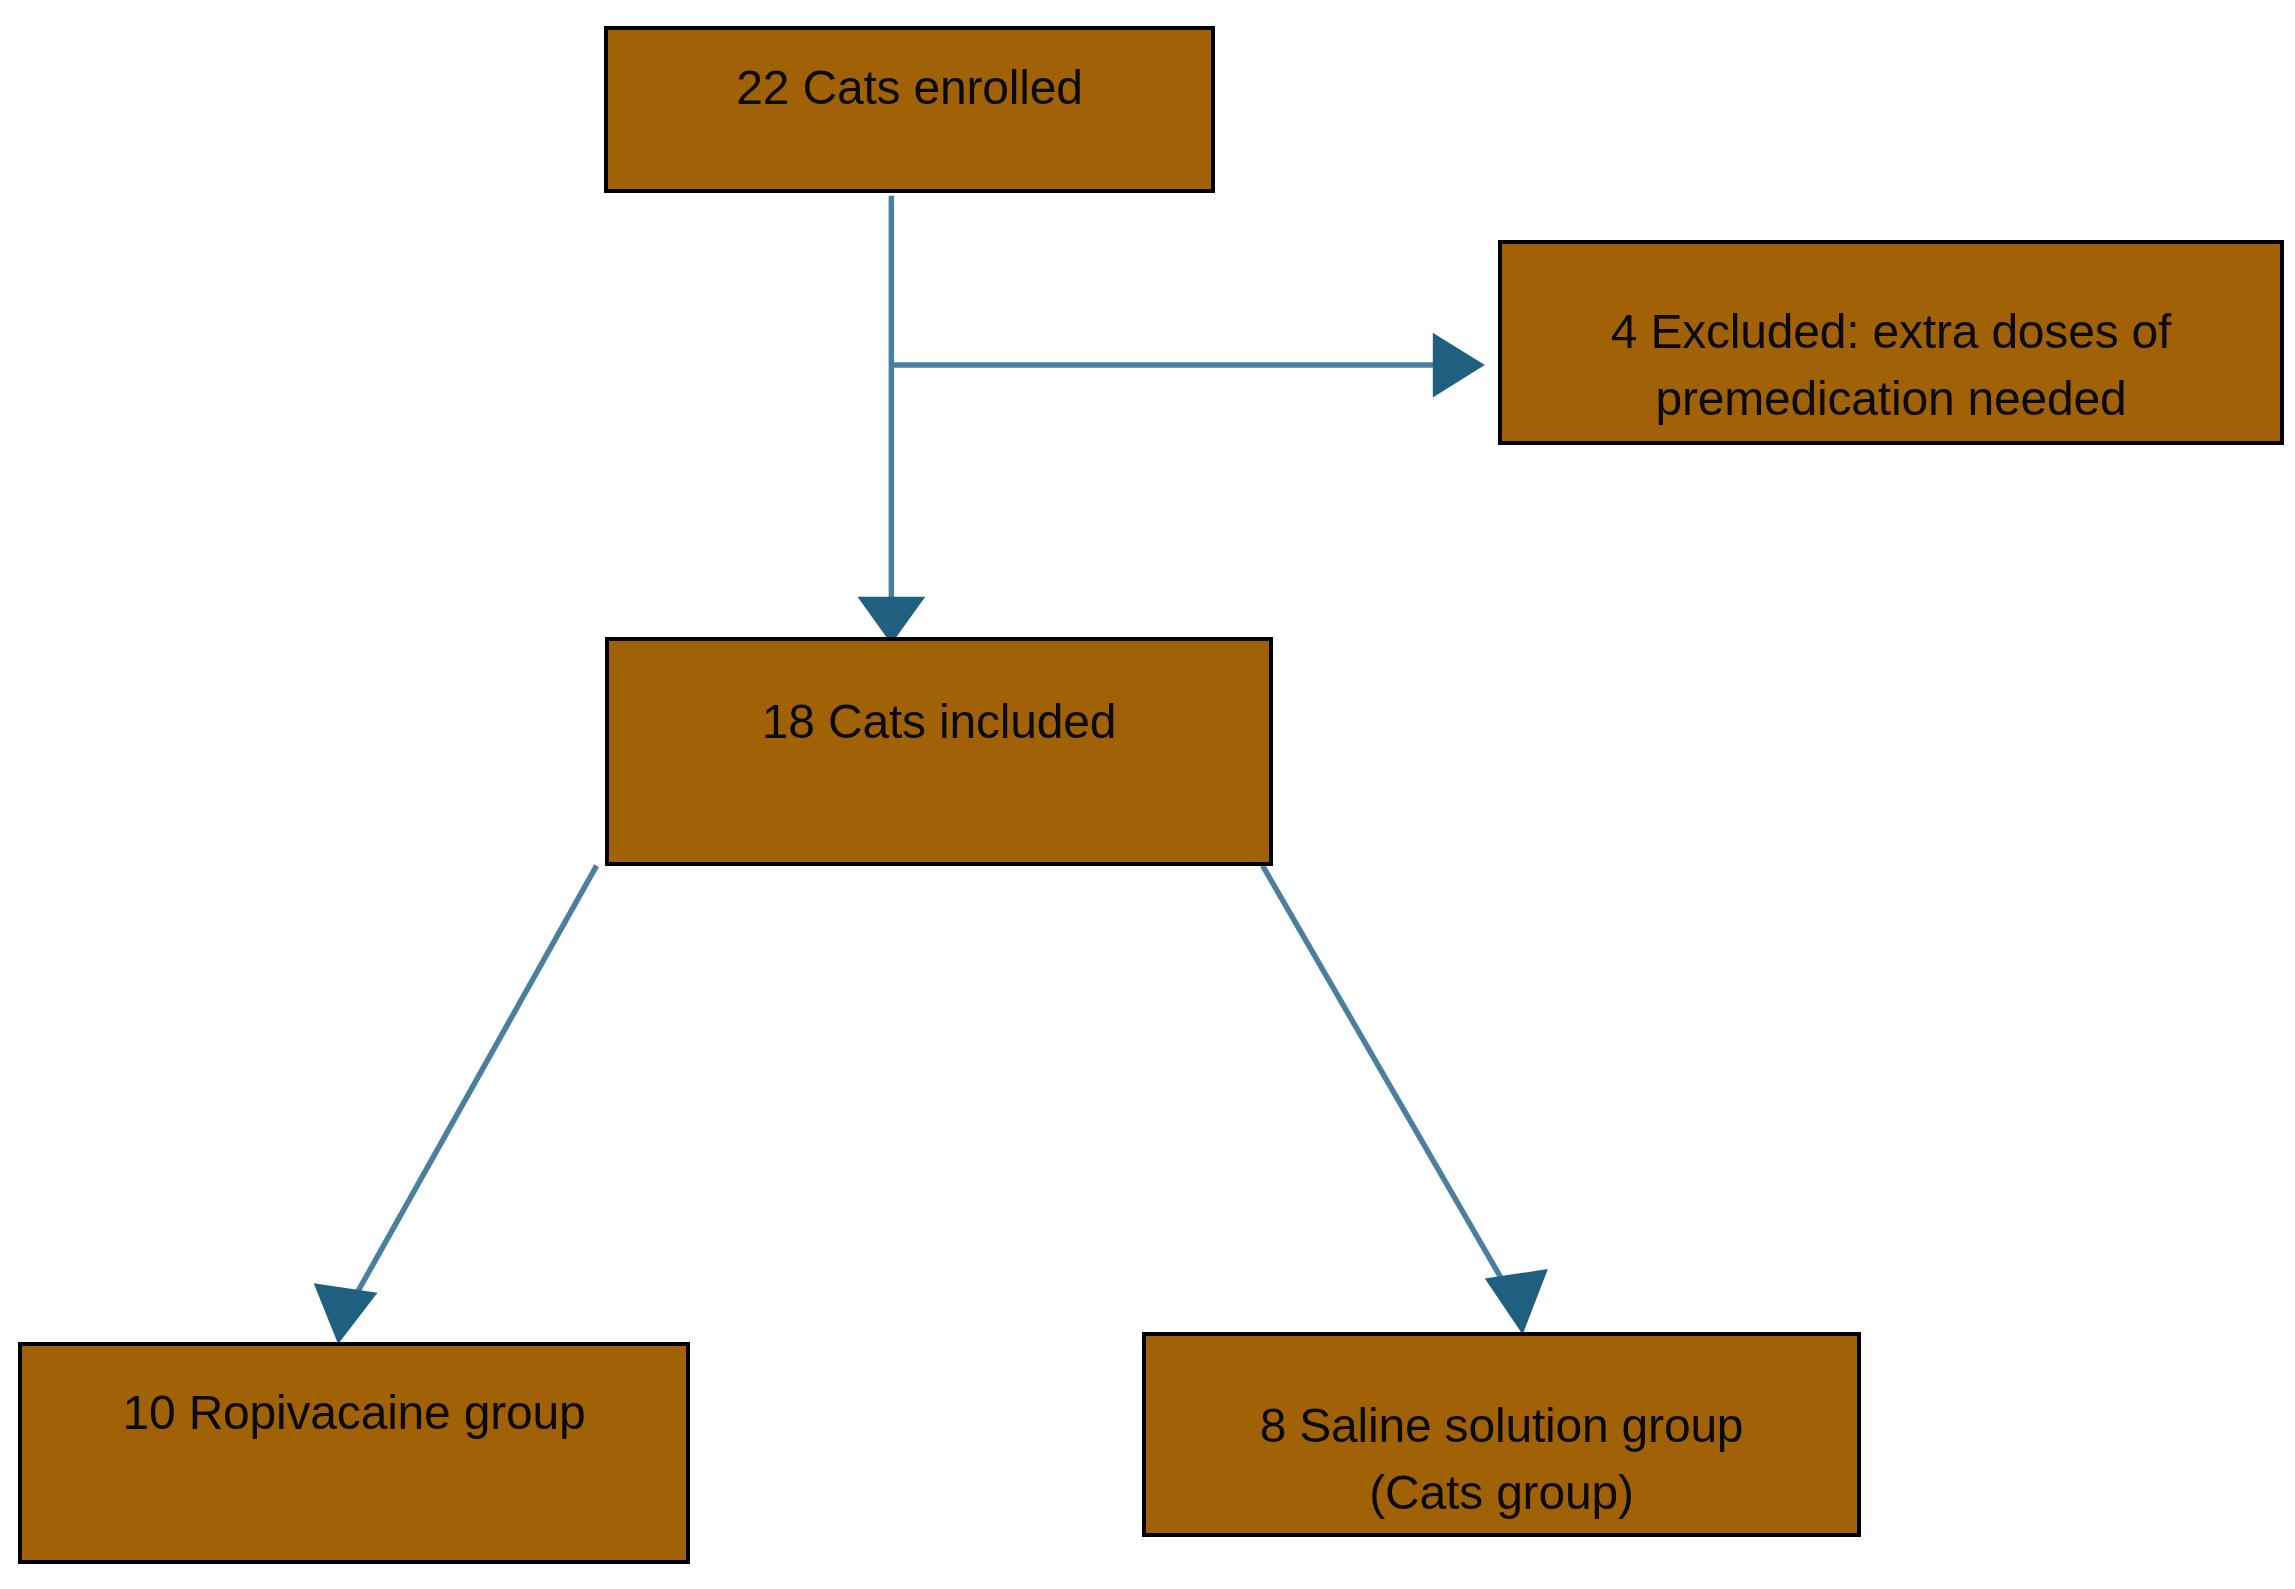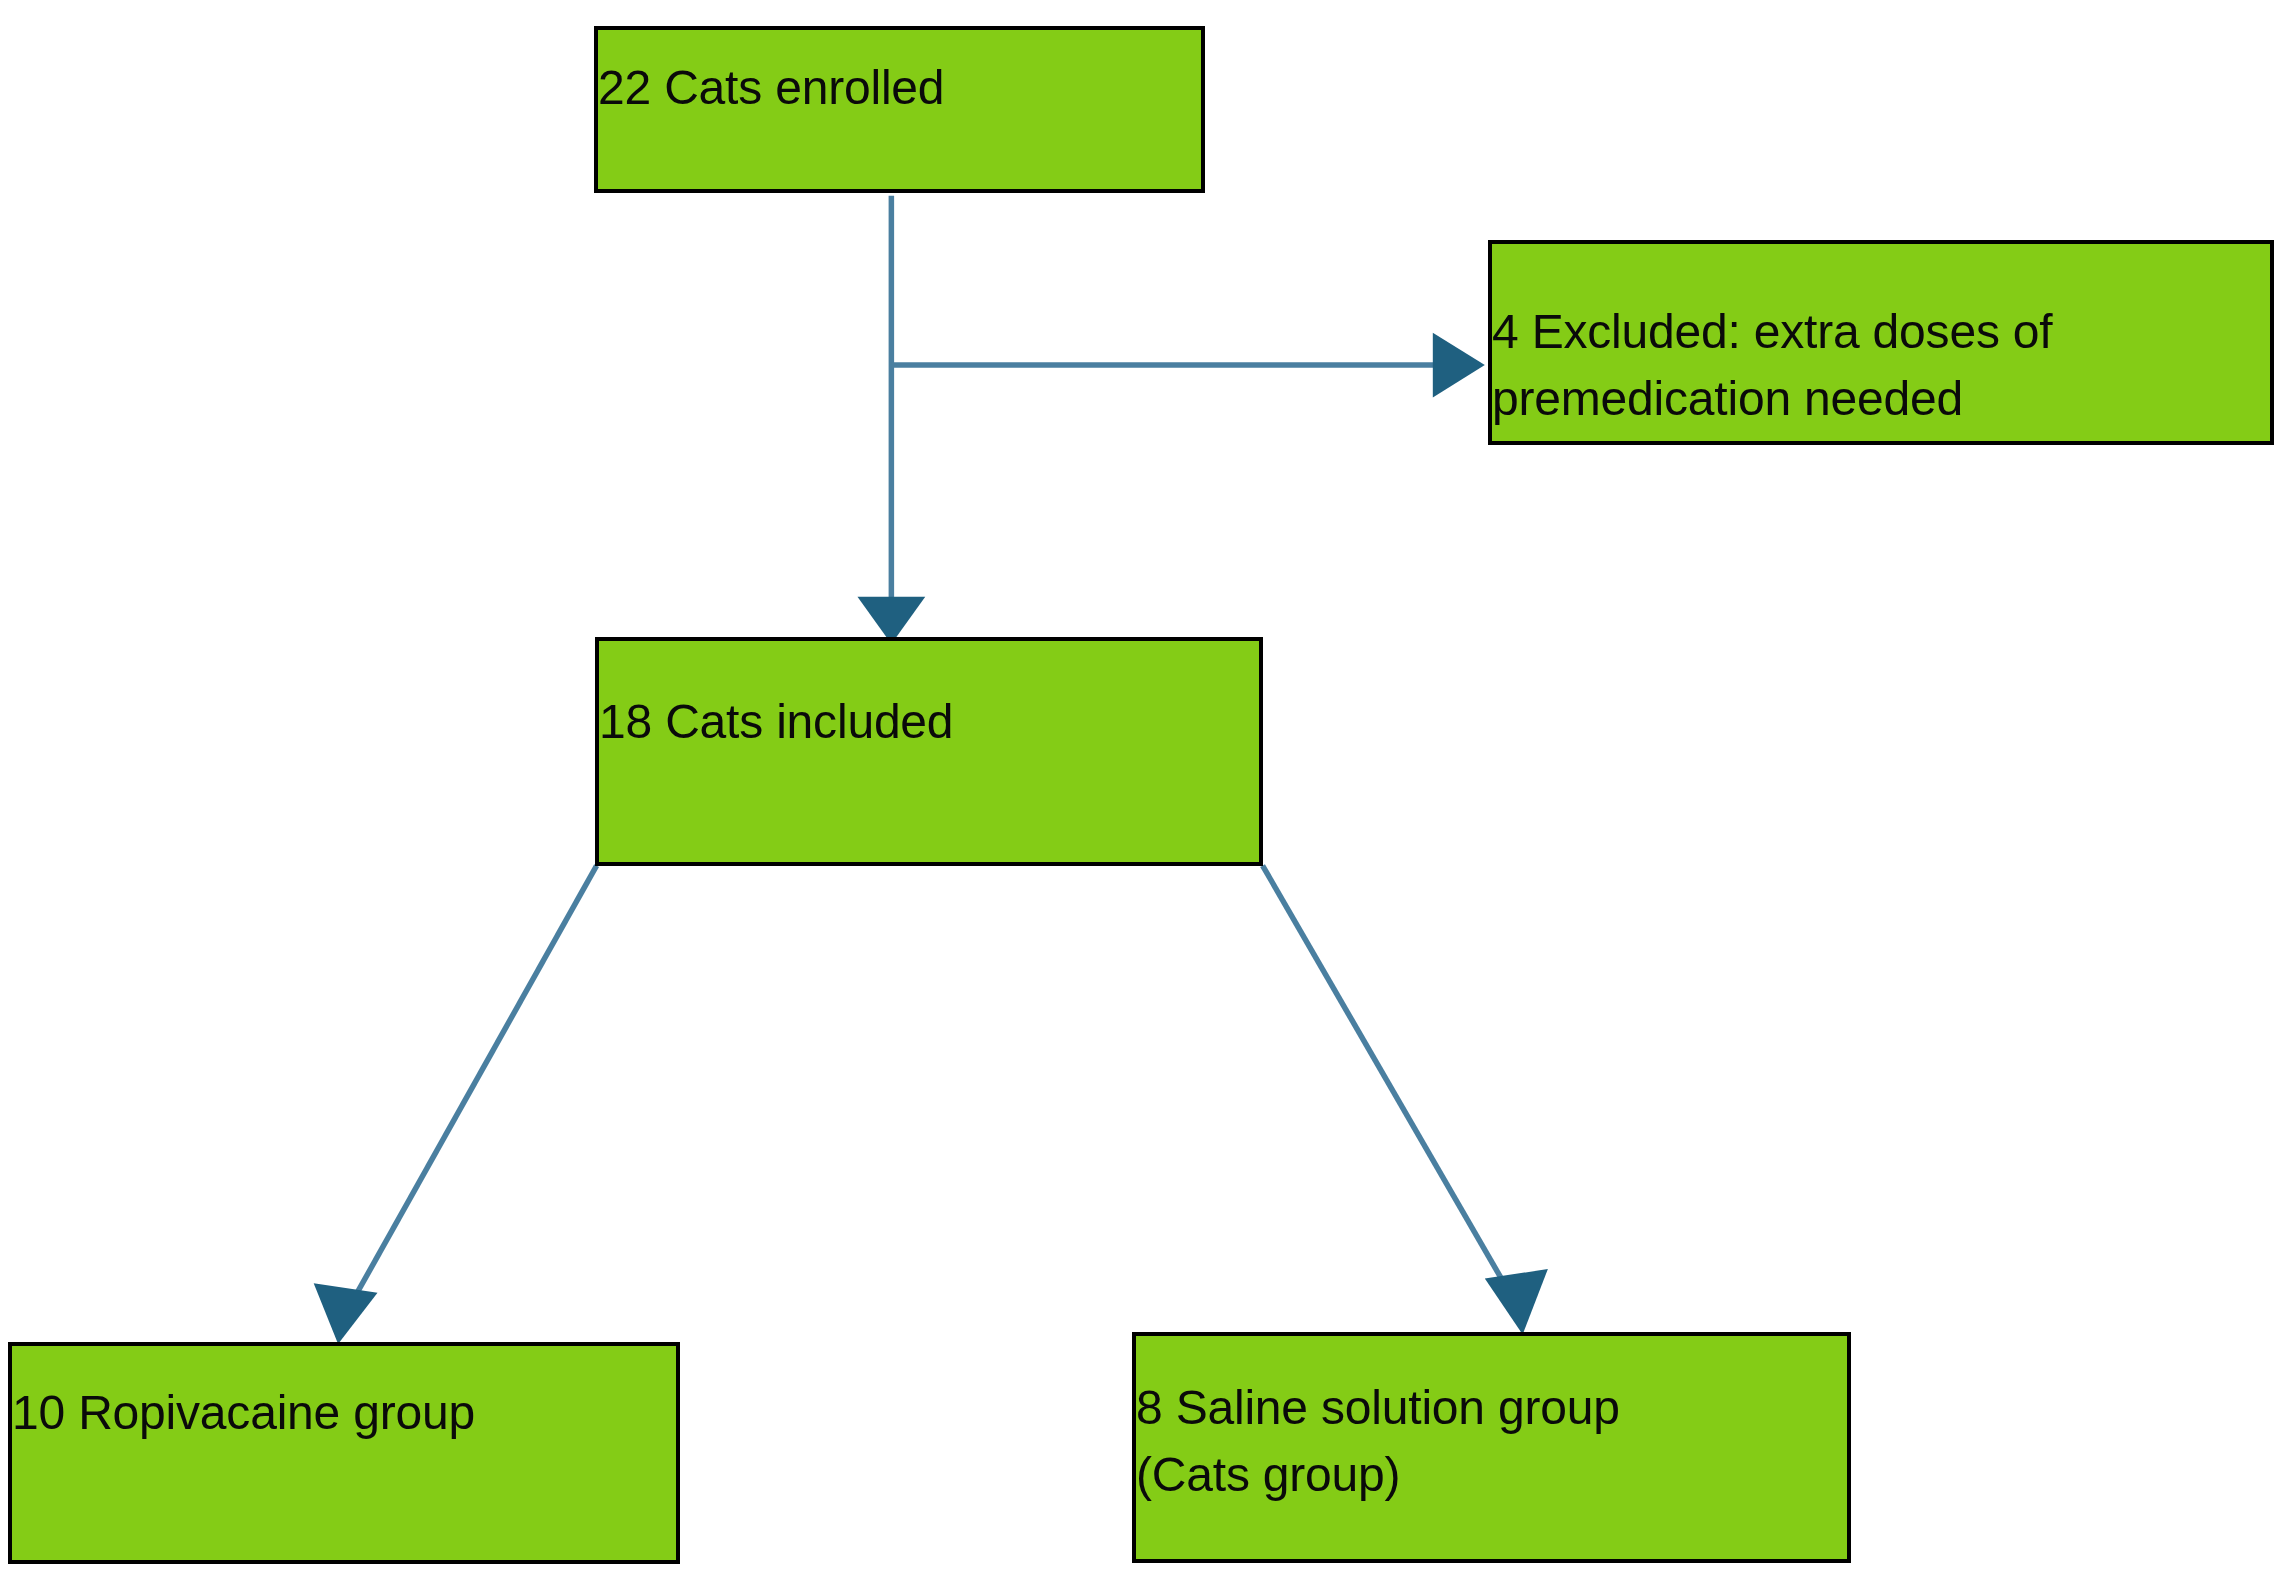--- a/index.html
+++ b/index.html
@@ -22,26 +22,27 @@
     position: absolute;
     left: 0;
     top: 0;
     width: 2295px;
     height: 1590px;
     pointer-events: none;
   }
   .node-box {
     position: absolute;
     box-sizing: border-box;
-    background: #84cc16;
+    background: #a16207;
     border: 4.7px solid #000000;
     display: flex;
     flex-direction: column;
-    align-items: flex-start;
+    align-items: center;
     z-index: 2;
+    margin-left: 10px;
   }
   .node-text {
     font-family: "Liberation Sans", sans-serif;
     font-size: 48px;
     line-height: 1.40;
     color: #0a0a0a;
     text-align: center;
     white-space: pre;
     letter-spacing: -0.2px;
   }
@@ -60,23 +61,23 @@
     left: 595px;  top: 637px;  width: 668px;  height: 229px;
     justify-content: flex-start;
     padding-top: 47px;
   }
   #box-ropi {
     left: 8px;   top: 1342px; width: 672px;  height: 222px;
     justify-content: flex-start;
     padding-top: 33px;
   }
   #box-nacl {
-    left: 1132px; top: 1332px; width: 719px;  height: 231px;
+    left: 1132px; top: 1332px; width: 719px;  height: 205px;
     justify-content: flex-start;
-    padding-top: 38px;
+    padding-top: 56px;
   }
 </style>
 </head>
 <body>
 
 <div id="canvas">
 
   <svg id="connector-layer" viewBox="0 0 2912 2017">
     <defs>
       <marker id="ah-right" markerWidth="10" markerHeight="10" refX="9.2" refY="5" orient="auto" markerUnits="userSpaceOnUse" viewBox="0 0 10 10">

